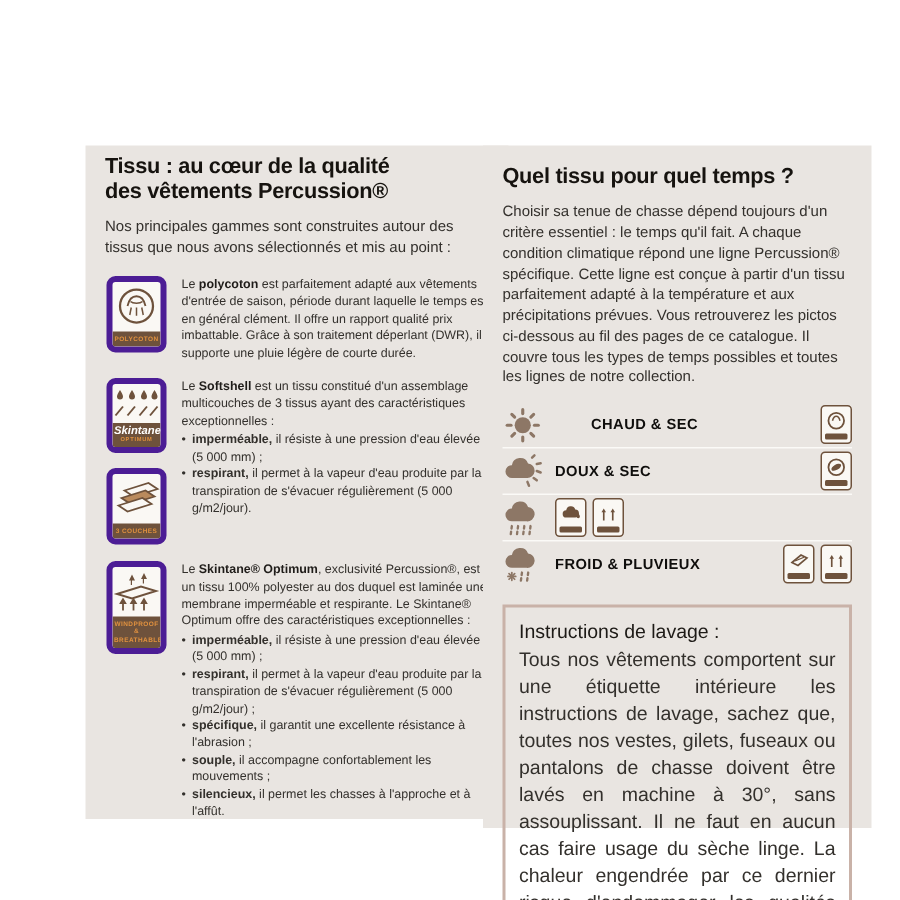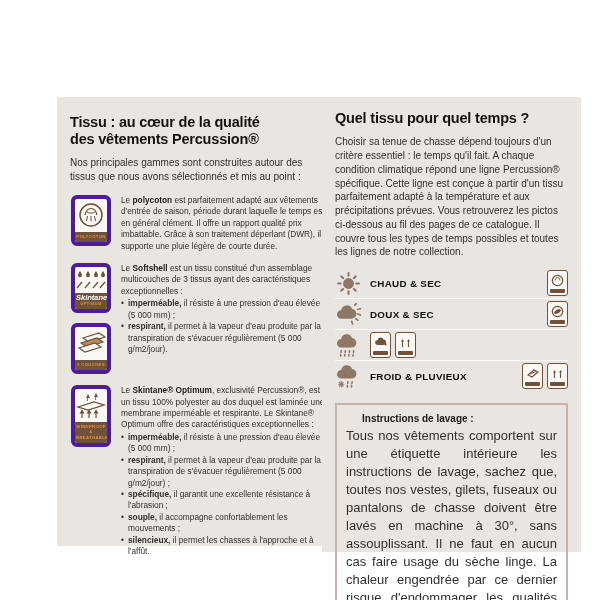--- a/index.html
+++ b/index.html
@@ -1,45 +1,45 @@
 <!DOCTYPE html>
 <html><head>
 <meta charset="utf-8">
 <style>
   html,body{margin:0;padding:0;}
   body{width:600px;height:600px;background:#ffffff;font-family:"Liberation Sans",sans-serif;position:relative;overflow:hidden;}
   .panel{position:absolute;background:#e9e5e1;box-sizing:border-box;}
-  #left-panel{left:57px;top:97px;width:282px;height:449px;padding:17px 13px;}
+  #left-panel{left:57px;top:97px;width:282px;height:449px;padding:6px 13px;}
   #right-panel{left:322px;top:97px;width:259px;height:455px;padding:13px 13px;}
   .panel-title{font-size:14.5px;font-weight:bold;line-height:1.18;color:#16130f;margin:0 0 8px;white-space:pre-line;letter-spacing:-0.2px;}
   .intro{font-size:10px;line-height:1.38;color:#33302c;margin:0;}
   .section{display:flex;gap:9px;margin-top:11px;}
   .badges-col{width:42px;flex:none;display:flex;flex-direction:column;gap:10px;align-items:center;}
   .badge{width:40px;background:#faf8f4;border:4px solid #4c1d95;border-radius:6px;overflow:hidden;box-sizing:border-box;}
   .badge .icon-area{height:33px;display:flex;align-items:center;justify-content:center;}
   .badge .label{background:#6e523c;color:#e0913f;font-weight:bold;font-size:4.3px;line-height:1.25;text-align:center;padding:2px 1px 2.5px;letter-spacing:0.3px;}
   .badge .label-area{background:#6e523c;text-align:center;padding:1px 1px 3px;}
   .label-script{color:#ffffff;font-style:italic;font-weight:bold;font-size:7.5px;display:block;line-height:1.1;}
   .label-sub{color:#e0913f;font-size:3.8px;font-weight:bold;letter-spacing:0.5px;display:block;}
   .sec-text{font-size:8.3px;line-height:1.38;color:#33302c;}
   .sec-text b{color:#1f1c19;}
   .bullets{list-style:none;margin:1px 0 0;padding:0;}
   .bullet{padding-left:7px;position:relative;font-size:8.3px;line-height:1.38;color:#33302c;}
   .bullet::before{content:"\2022";position:absolute;left:0;top:0;}
   .weather{margin-top:9px;}
   .wrow{display:flex;align-items:center;height:30px;border-top:1px solid #fbfaf7;}
-  .wrow.first{border-top:none;}
+  .wrow.first{border-top:none;gap:24px;}
   .wicon{width:35px;flex:none;display:flex;align-items:center;}
   .wlabel{font-size:9.8px;font-weight:bold;color:#0f0e0c;letter-spacing:0.3px;flex:1;}
   .wbadges{display:flex;gap:4px;}
   .mini{width:21px;height:26px;border:1.5px solid #6e523c;border-radius:3px;background:#faf8f4;box-sizing:border-box;display:flex;flex-direction:column;}
   .mini .mi{flex:1;display:flex;align-items:center;justify-content:center;}
   .mini .mb{height:4px;background:#6e523c;margin:0 2px 2px;border-radius:1px;}
   .care{margin-top:12px;border:2px solid #c9b2a8;padding:8px 9px 10px;}
-  .care-title{font-size:10px;font-weight:bold;margin:0 16px 3px;color:#1d1a16;}
+  .care-title{font-size:13px;font-weight:normal;margin:0 0 3px;color:#1d1a16;}
   .care-body{font-size:13px;line-height:1.38;text-align:justify;margin:0;color:#33302c;}
   .care-icons{display:flex;justify-content:space-between;padding:9px 20px 0;}
 </style>
 </head>
 <body>
 
 <div class="panel" id="left-panel">
   <h1 class="panel-title">Tissu : au cœur de la qualité
 des vêtements Percussion®</h1>
   <p class="intro">Nos principales gammes sont construites autour des tissus que nous avons sélectionnés et mis au point :</p>

